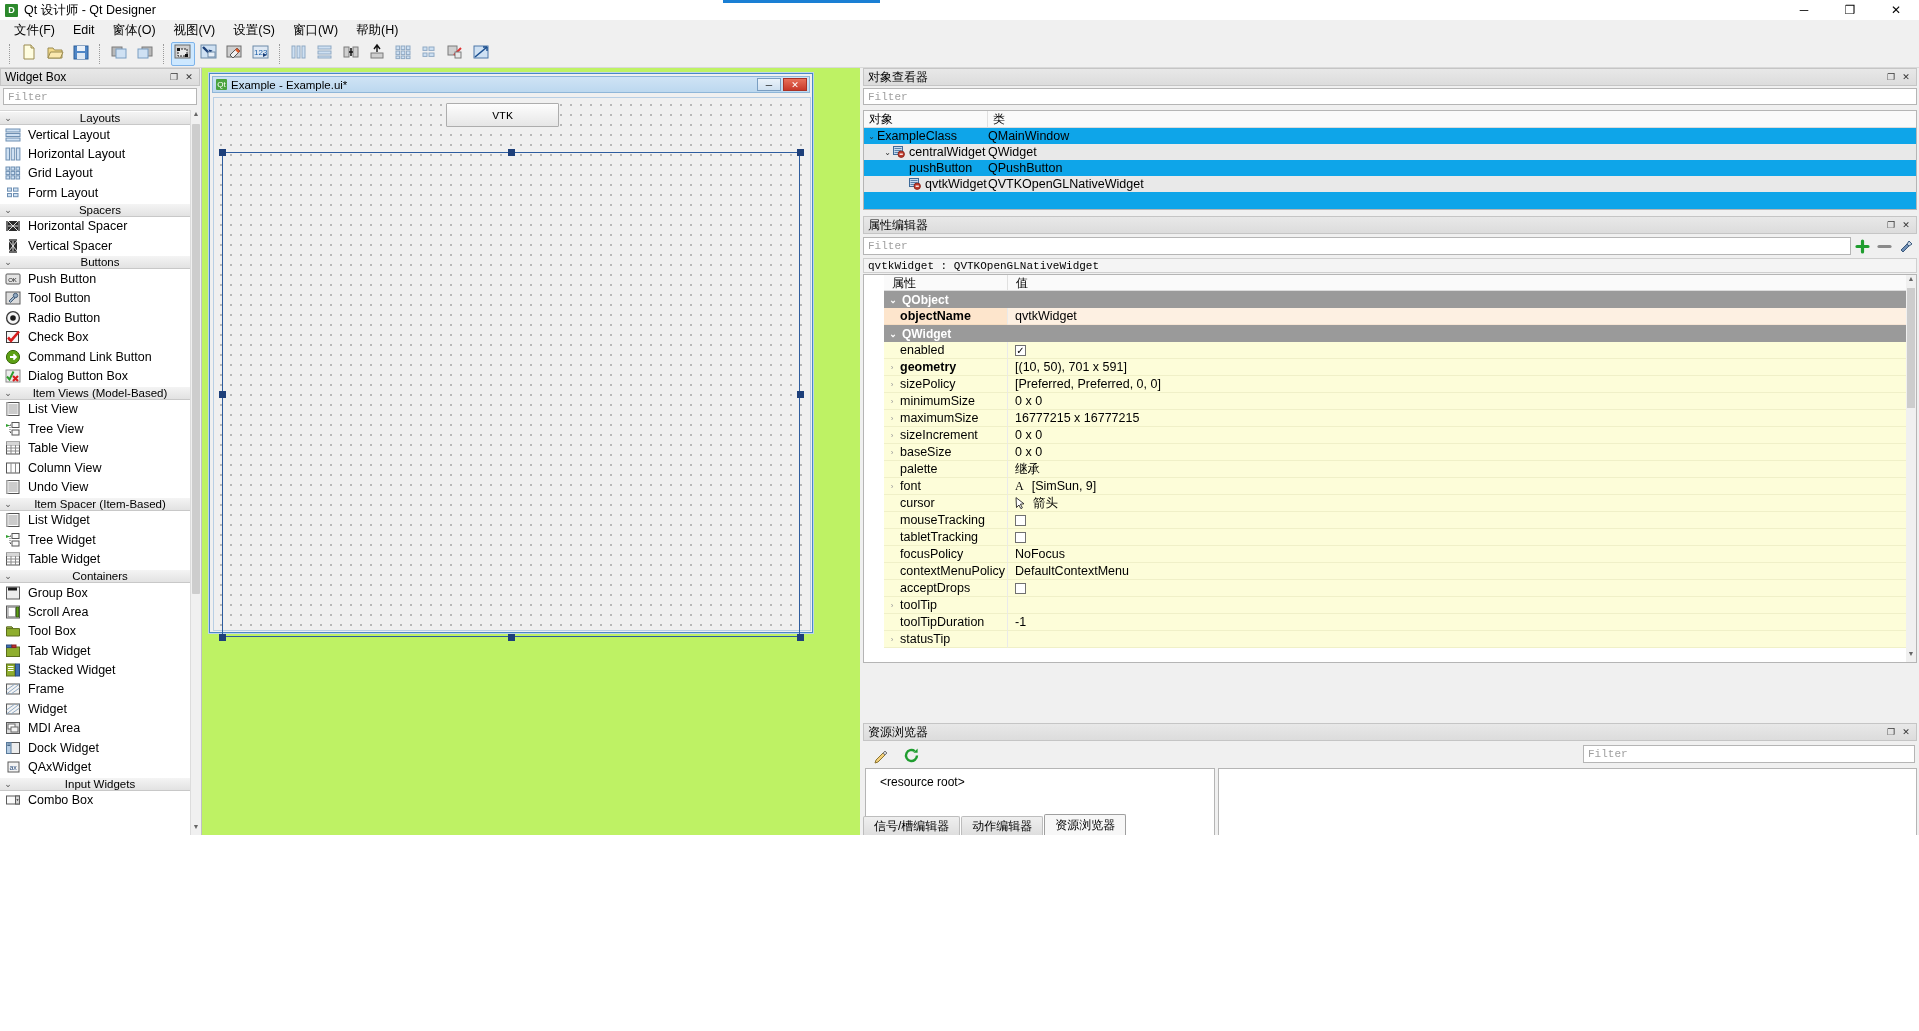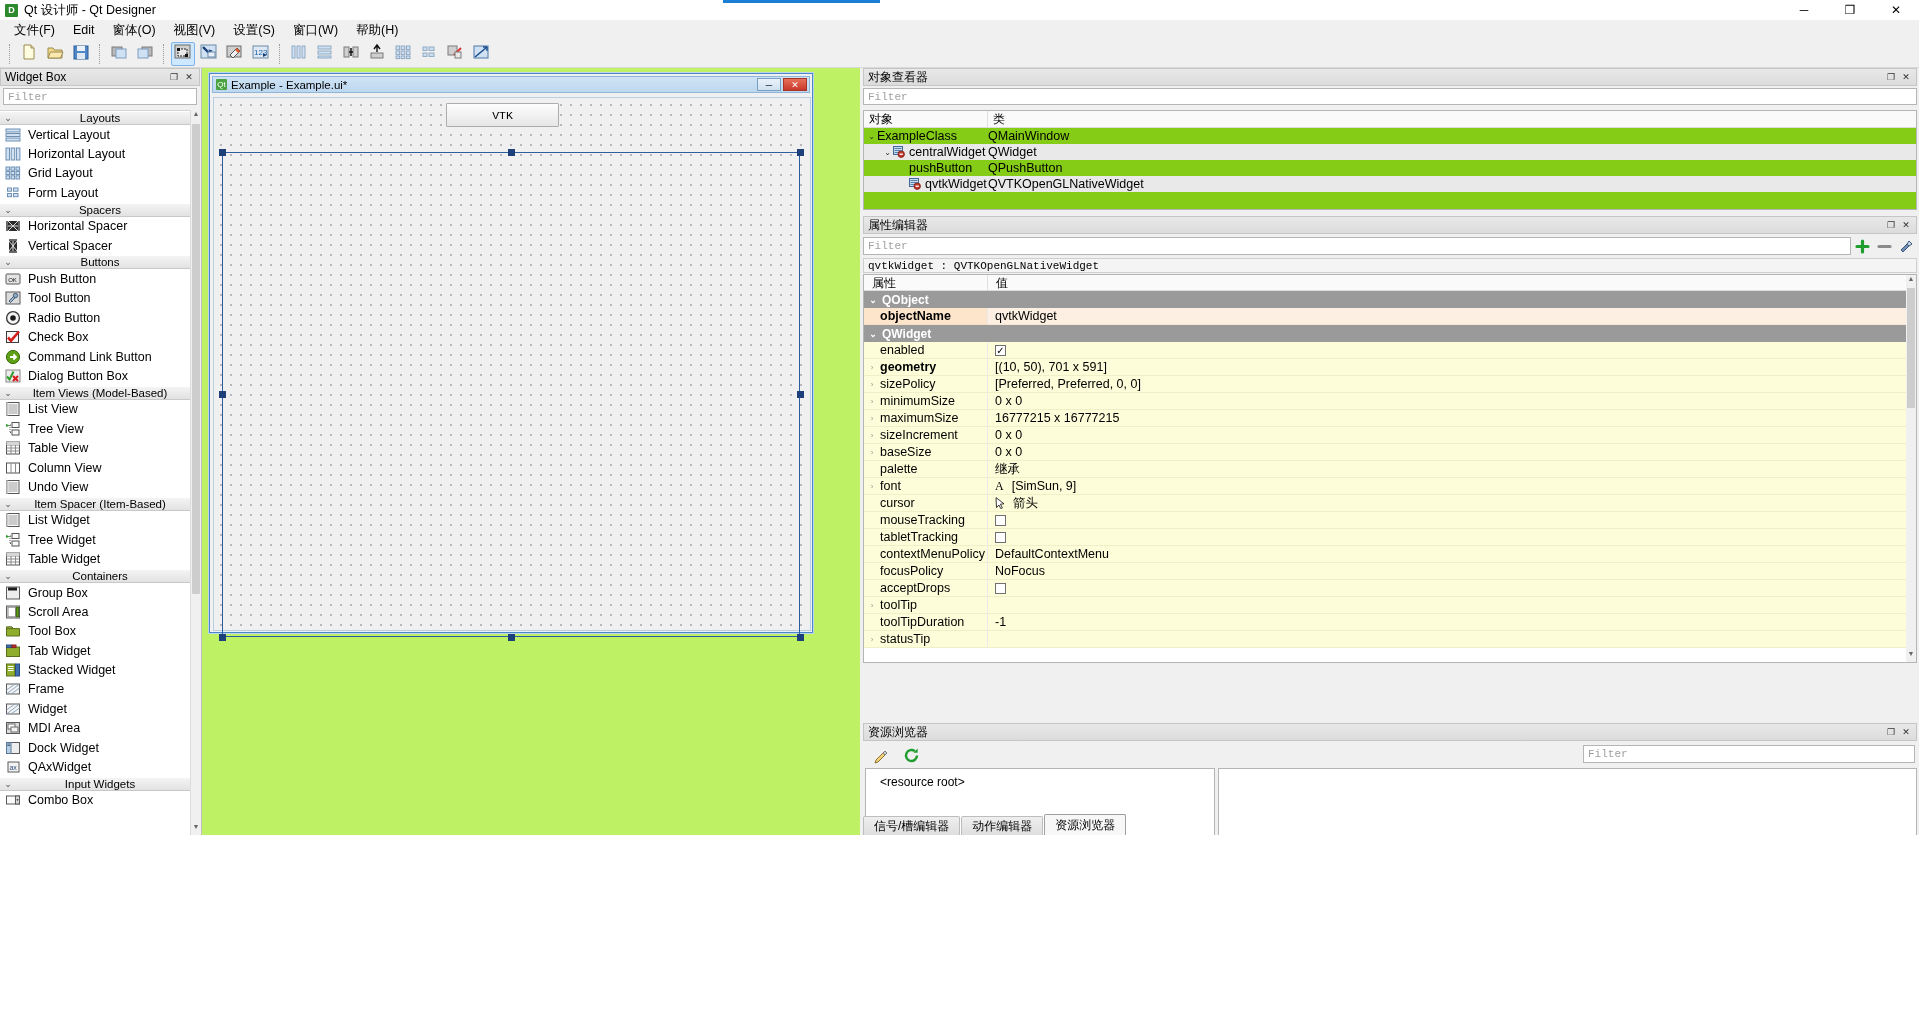--- a/index.html
+++ b/index.html
@@ -168,21 +168,21 @@
     position:absolute; left:861px; top:68px; width:1058px; height:767px;
     background:#f0f0f0;
   }
 
   
   #objinspector{ position:absolute; left:2px; top:0px; width:1054px; height:142px; }
   #objinspector .dock-title{ width:1054px; }
   #oi-filter{ margin:2px 0; width:1054px; }
   #oi-table{
     position:absolute; left:0; top:42px; width:1054px; height:100px;
-    background:#84cc16; border:1px solid #b5b5b5; overflow:hidden;
+    background:#0ea5e9; border:1px solid #b5b5b5; overflow:hidden;
   }
   .oi-head{
     height:17px; display:flex; background:#fafafa; border-bottom:1px solid #dcdcdc;
   }
   .oi-head div{ font-size:12px; padding-left:5px; line-height:17px; }
   .oi-head .c1{ width:124px; border-right:1px solid #e0e0e0; }
   .oi-row{
     height:16px; display:flex; align-items:center; font-size:12.5px;
   }
   .oi-row.sel{ background:#e9e9e9; }
@@ -199,21 +199,21 @@
   #pe-filter{ flex:1; height:18px; }
   .pe-tool{ width:22px; height:18px; display:flex; align-items:center; justify-content:center; }
   #pe-objline{
     position:absolute; left:0; top:42px; width:1054px; height:15px;
     background:#f4f4f4; border:1px solid #cfcfcf;
     font-family:"Liberation Mono", monospace; font-size:11px;
     display:flex; align-items:center; padding-left:4px;
   }
   #pe-table{
     position:absolute; left:0; top:58px; width:1054px; height:389px;
-    background:#fff; border:1px solid #b5b5b5; overflow:hidden;
+    background:#fff; border:1px solid #b5b5b5; overflow:hidden;padding-left:20px;
   }
   .pe-head{ height:16px; display:flex; background:#fafafa; border-bottom:1px solid #dcdcdc; }
   .pe-head .ph{ font-size:12px; line-height:16px; padding-left:8px; }
   .pe-head .ph1{ width:124px; border-right:1px solid #e0e0e0; }
   .pe-group{
     height:17px; background:#9a9a9a; color:#fff; font-weight:bold;
     display:flex; align-items:center; font-size:12px;
   }
   .pe-group .gchev{ width:18px; text-align:center; font-size:9px; color:#fff; }
   .pe-row{ height:17px; display:flex; align-items:center; font-size:12.5px; }
@@ -1008,33 +1008,33 @@
                 <span class="kchev"></span>
                 <span class="ktext">tabletTracking</span>
               </div>
               <div class="v">
                 <span class="cbox"></span>
               </div>
             </div>
             <div class="pe-row">
               <div class="k">
                 <span class="kchev"></span>
+                <span class="ktext">focusPolicy</span>
+              </div>
+              <div class="v">
+                <span>NoFocus</span>
+              </div>
+            </div>
+            <div class="pe-row">
+              <div class="k">
+                <span class="kchev"></span>
                 <span class="ktext">contextMenuPolicy</span>
               </div>
               <div class="v">
                 <span>DefaultContextMenu</span>
-              </div>
-            </div>
-            <div class="pe-row">
-              <div class="k">
-                <span class="kchev"></span>
-                <span class="ktext">focusPolicy</span>
-              </div>
-              <div class="v">
-                <span>NoFocus</span>
               </div>
             </div>
             <div class="pe-row">
               <div class="k">
                 <span class="kchev"></span>
                 <span class="ktext">acceptDrops</span>
               </div>
               <div class="v">
                 <span class="cbox"></span>
               </div>

